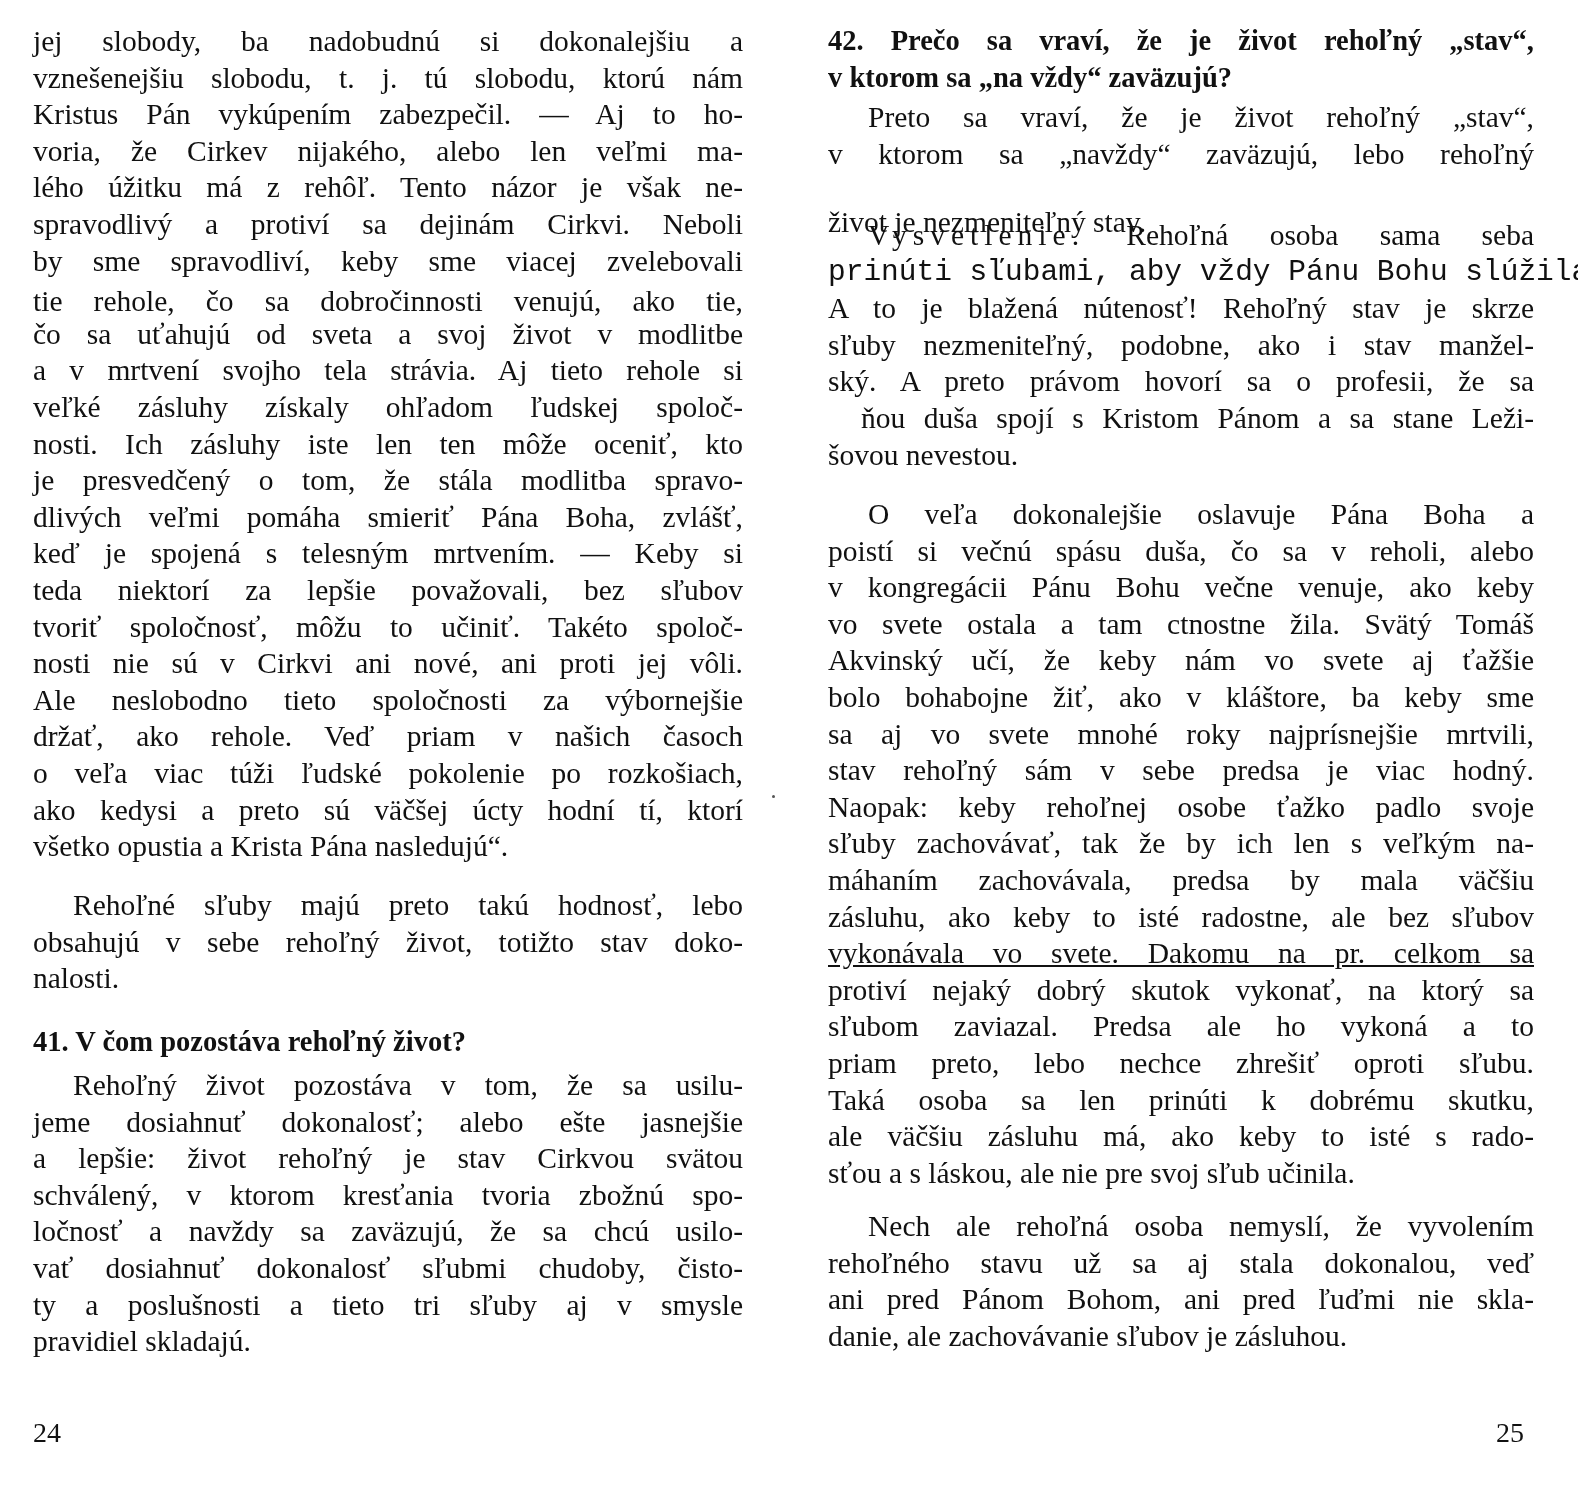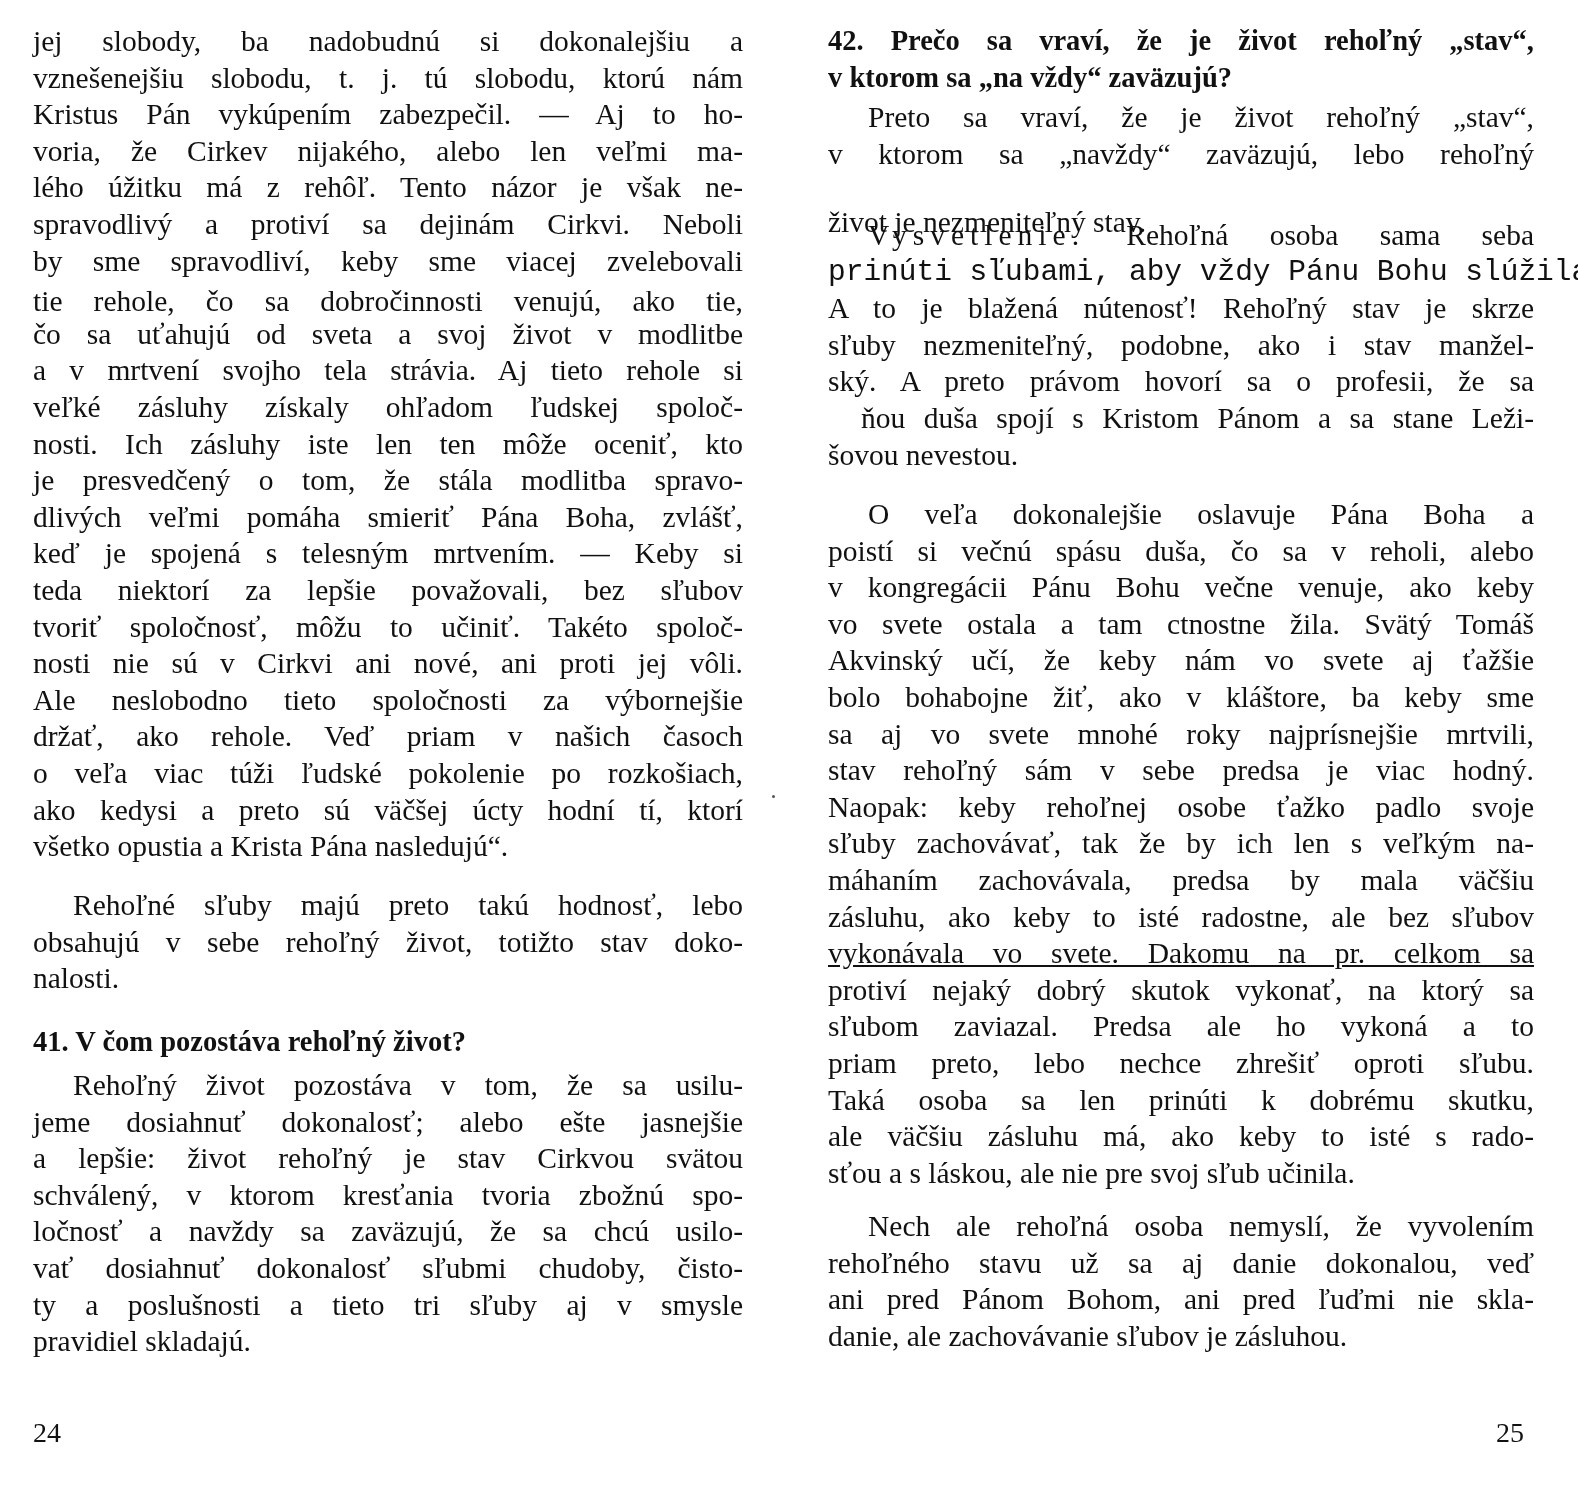--- a/index.html
+++ b/index.html
@@ -118,19 +118,19 @@
       <div class="line" style="top: 936.2px; text-decoration: underline;">vykonávala vo svete. Dakomu na pr. celkom sa</div>
       <div class="line" style="top: 972.8px;">protiví nejaký dobrý skutok vykonať, na ktorý sa</div>
       <div class="line" style="top: 1009.4px;">sľubom zaviazal. Predsa ale ho vykoná a to</div>
       <div class="line" style="top: 1046px;">priam preto, lebo nechce zhrešiť oproti sľubu.</div>
       <div class="line" style="top: 1082.6px;">Taká osoba sa len prinúti k dobrému skutku,</div>
       <div class="line" style="top: 1119.2px;">ale väčšiu zásluhu má, ako keby to isté s rado-</div>
       <div class="line last" style="top: 1155.8px;">sťou a s láskou, ale nie pre svoj sľub učinila.</div>
     </div>
   <div id="q42-p3">
       <div class="line indent" style="top: 1209px;">Nech ale rehoľná osoba nemyslí, že vyvolením</div>
-      <div class="line" style="top: 1245.6px;">rehoľného stavu už sa aj danie dokonalou, veď</div>
+      <div class="line" style="top: 1245.6px;">rehoľného stavu už sa aj stala dokonalou, veď</div>
       <div class="line" style="top: 1282.2px;">ani pred Pánom Bohom, ani pred ľuďmi nie skla-</div>
       <div class="line last" style="top: 1318.8px;">danie, ale zachovávanie sľubov je zásluhou.</div>
     </div>
 
   <div class="folio">25</div>
 </div>
 
 </body></html>

